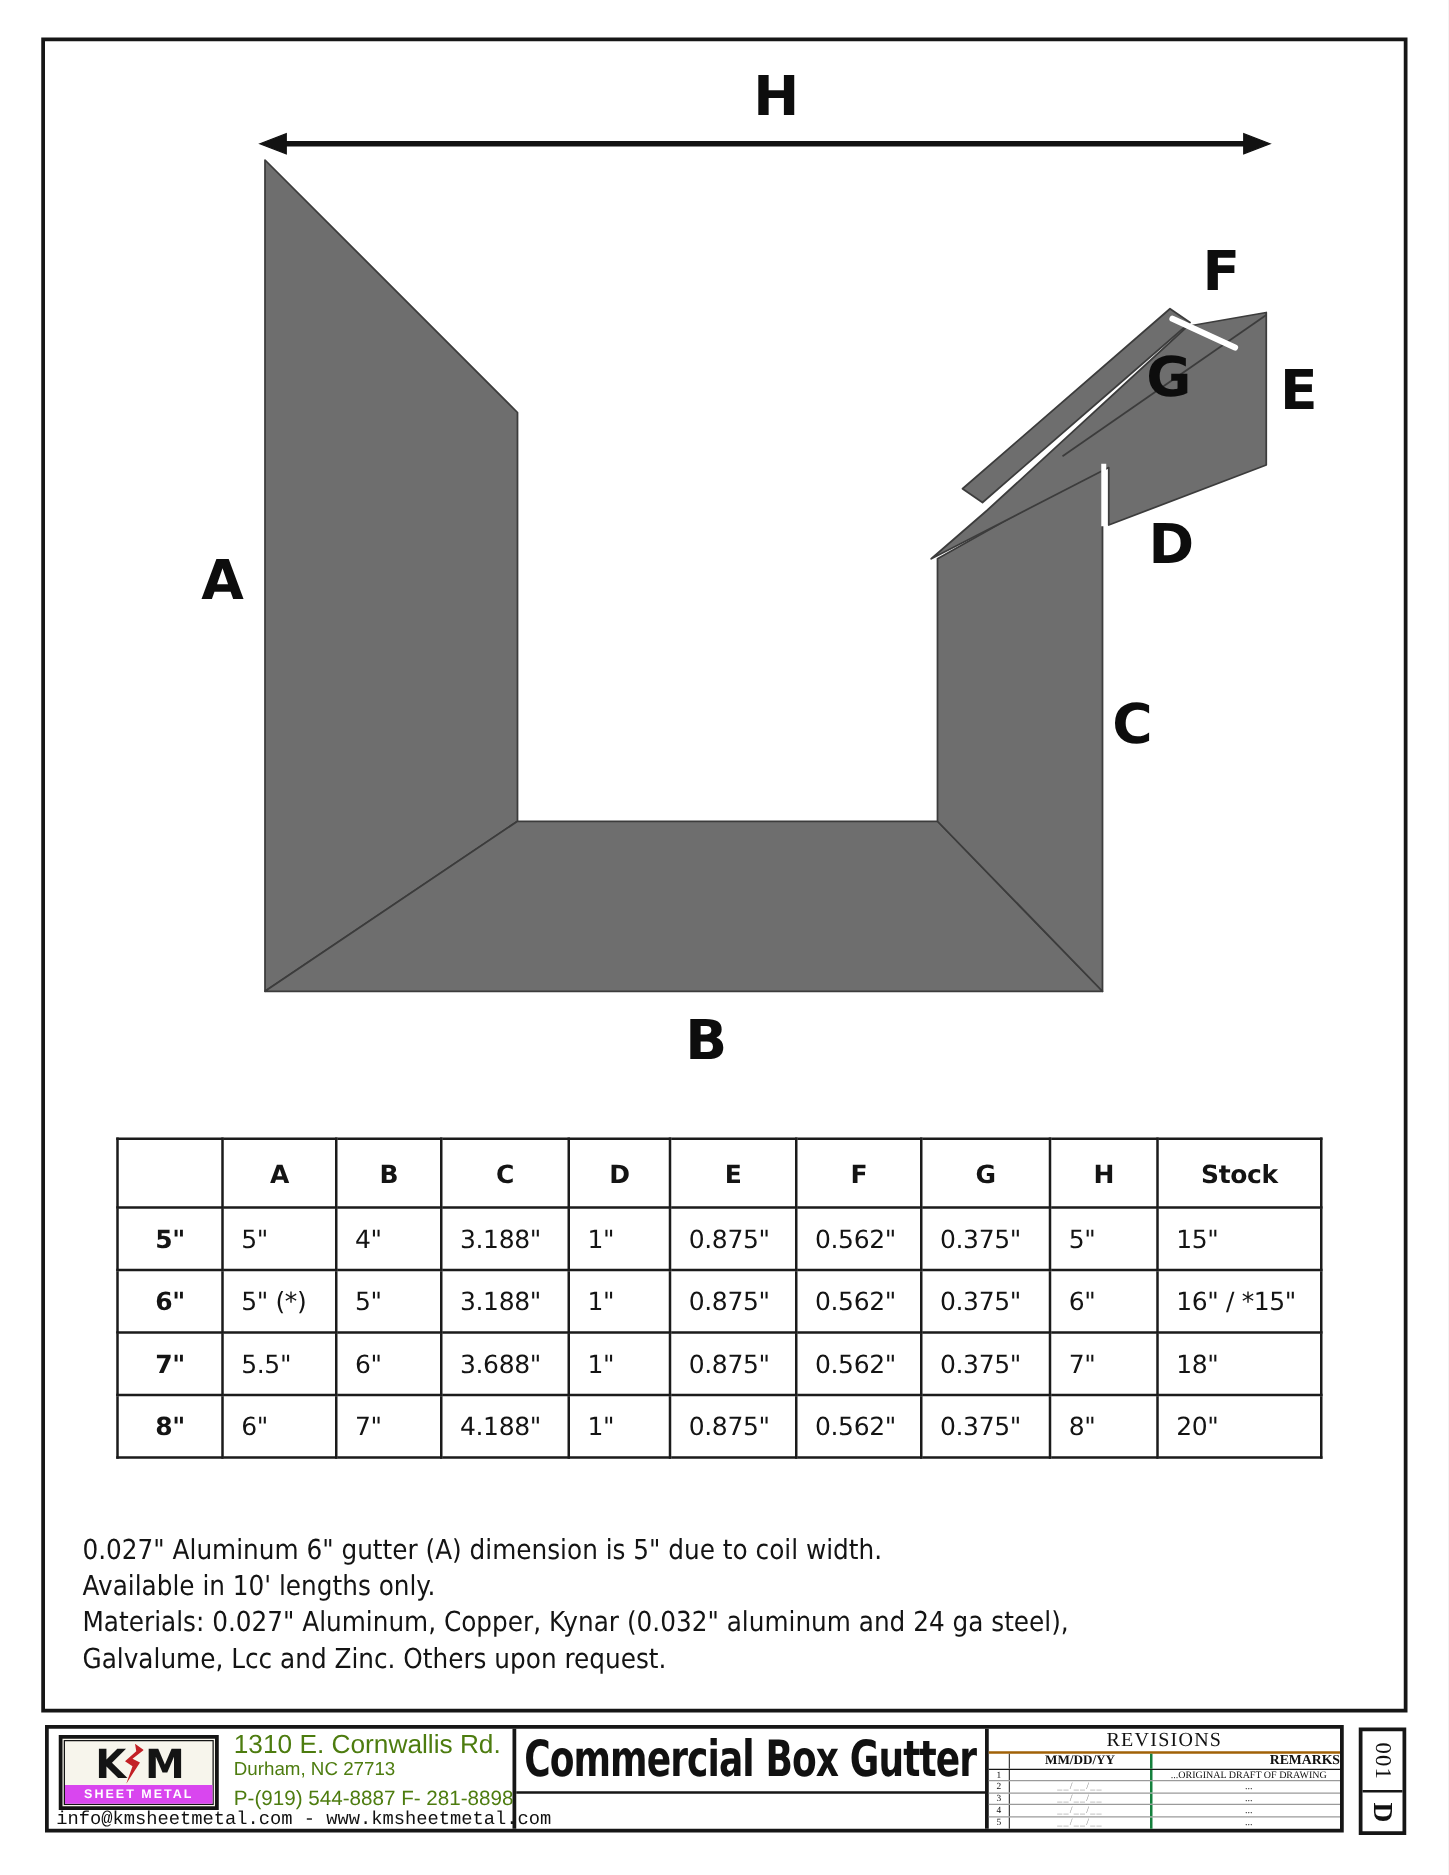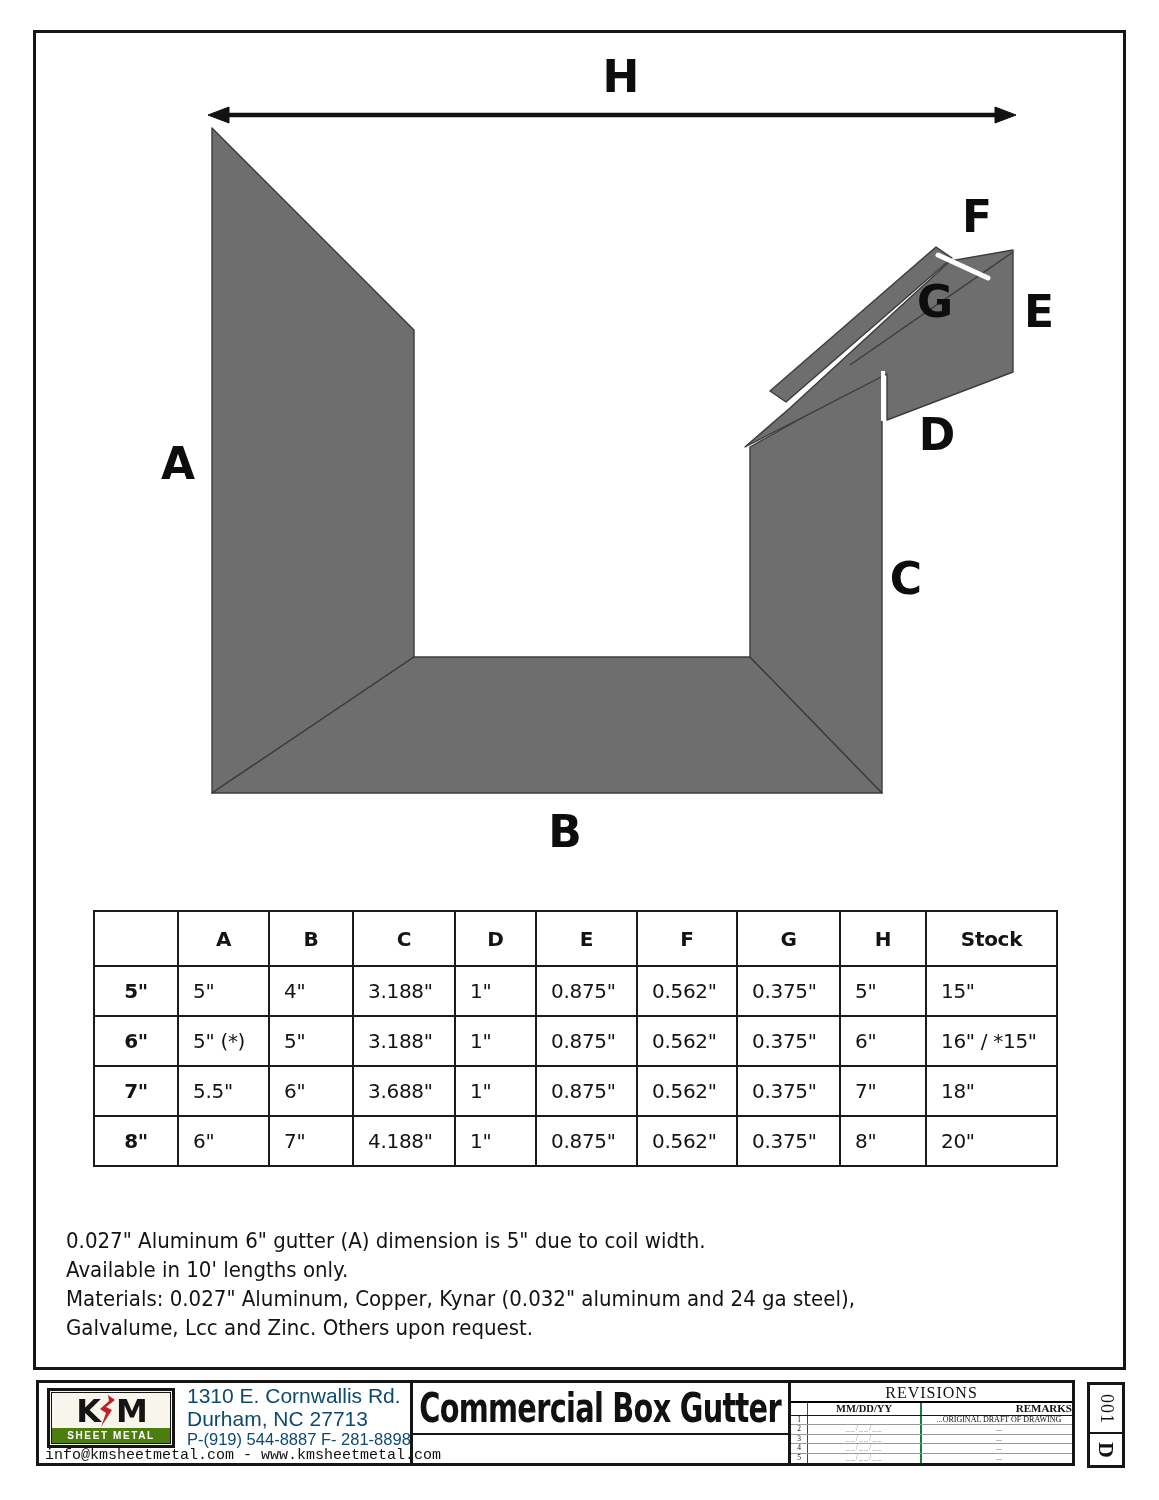--- a/index.html
+++ b/index.html
@@ -27,36 +27,36 @@
   .cell{position:absolute;top:0;height:100%;box-sizing:border-box;}
   .logo-cell{left:0;width:374px;border-right:3px solid #161616;}
   .title-cell{left:374px;width:378px;border-right:3px solid #161616;}
   .rev-cell{left:752px;width:281px;}
   .logo-box{position:absolute;left:8px;top:5px;width:128px;height:60px;border:3px solid #141414;
             background:#f7f5ec;box-sizing:border-box;padding:1px;}
   .logo-inner{width:100%;height:100%;border:1px solid #141414;box-sizing:border-box;
             display:flex;flex-direction:column;}
   .logo-letters{flex:1;display:flex;align-items:center;justify-content:center;gap:1px;
             font-weight:800;font-size:32px;line-height:30px;color:#141414;letter-spacing:-2px;}
-  .logo-caption{height:15px;background:#4d7c0f;color:#fff;font-size:10px;font-weight:700;
+  .logo-caption{height:15px;background:#d946ef;color:#fff;font-size:10px;font-weight:700;
             letter-spacing:1.6px;text-align:center;line-height:15px;font-family:"Liberation Sans",sans-serif;}
-  .addr{position:absolute;left:148px;font-family:"Liberation Sans",sans-serif;color:#0c4a6e;white-space:nowrap;}
+  .addr{position:absolute;left:148px;font-family:"Liberation Sans",sans-serif;color:#4d7c0f;white-space:nowrap;}
   .addr1{top:1px;font-size:21px;}
-  .addr2{top:24px;font-size:21px;}
+  .addr2{top:24px;font-size:15px;}
   .addr3{top:47px;font-size:16.5px;}
   .webline{position:absolute;left:6px;top:64px;font-family:Liberation Mono, monospace;font-size:15px;white-space:nowrap;}
   .t-top{position:absolute;left:0;top:0;width:100%;height:52px;border-bottom:2.5px solid #161616;
          box-sizing:border-box;display:flex;align-items:center;justify-content:center;}
   .t-top span{font-size:40px;font-weight:600;letter-spacing:-1px;white-space:nowrap;
          transform:scaleX(0.72);transform-origin:center;}
   .t-bottom{position:absolute;left:0;top:52px;width:100%;height:28px;
          display:flex;align-items:center;justify-content:center;}
   .t-bottom span{font-size:26px;font-weight:500;transform:scaleX(0.85);white-space:nowrap;}
   .rev-cell{font-family:"Liberation Serif",serif;}
-  .rv-title{position:absolute;left:0;top:0;width:100%;height:20px;border-bottom:2px solid #000000;
+  .rv-title{position:absolute;left:0;top:0;width:100%;height:20px;border-bottom:2px solid #a16207;
          box-sizing:border-box;text-align:center;font-size:16px;letter-spacing:1px;line-height:19px;}
   .rv-head{position:absolute;left:0;top:20px;width:100%;height:13px;border-bottom:1.5px solid #161616;box-sizing:border-box;}
   .rv-rows{position:absolute;left:0;top:33px;width:100%;bottom:0;}
   .rv-row{position:relative;width:100%;height:9.4px;border-bottom:1px solid #9a9a9a;box-sizing:border-box;}
   .rv-row:last-child{border-bottom:none;}
   .rc{position:absolute;top:0;height:100%;box-sizing:border-box;overflow:hidden;}
   .rc-num{left:0;width:17px;border-right:1px solid #444;font-size:7.5px;text-align:center;}
   .rc-date{left:17px;width:114px;border-right:2px solid #15803d;font-size:10.5px;text-align:center;}
   .rc-rem{left:131px;right:0;width:150px;font-size:11px;text-align:right;}
   .rv-head .rc{line-height:11px;font-weight:600;}

